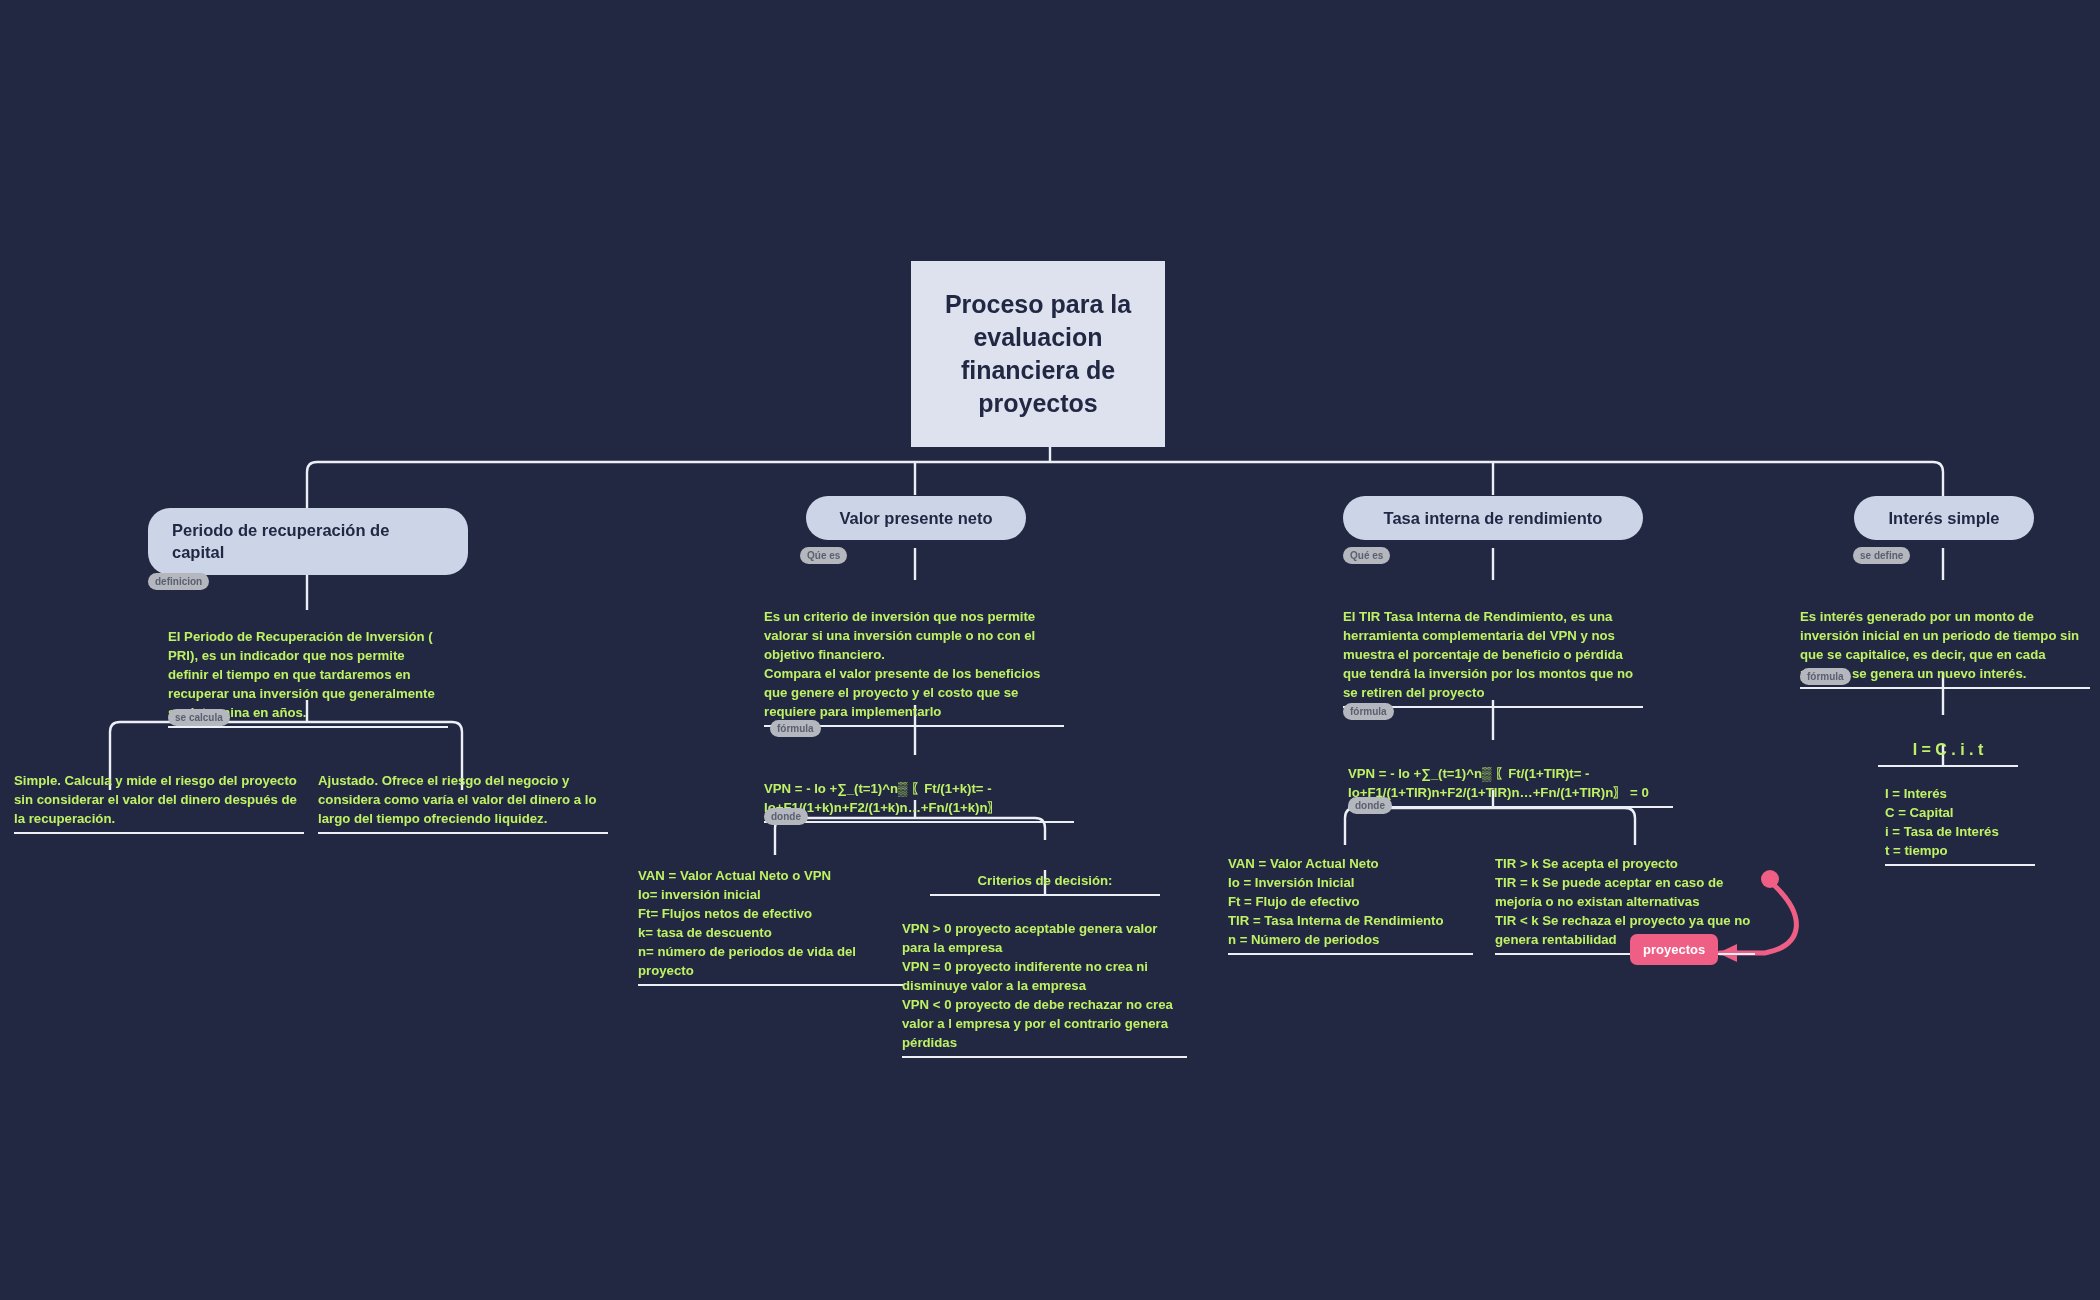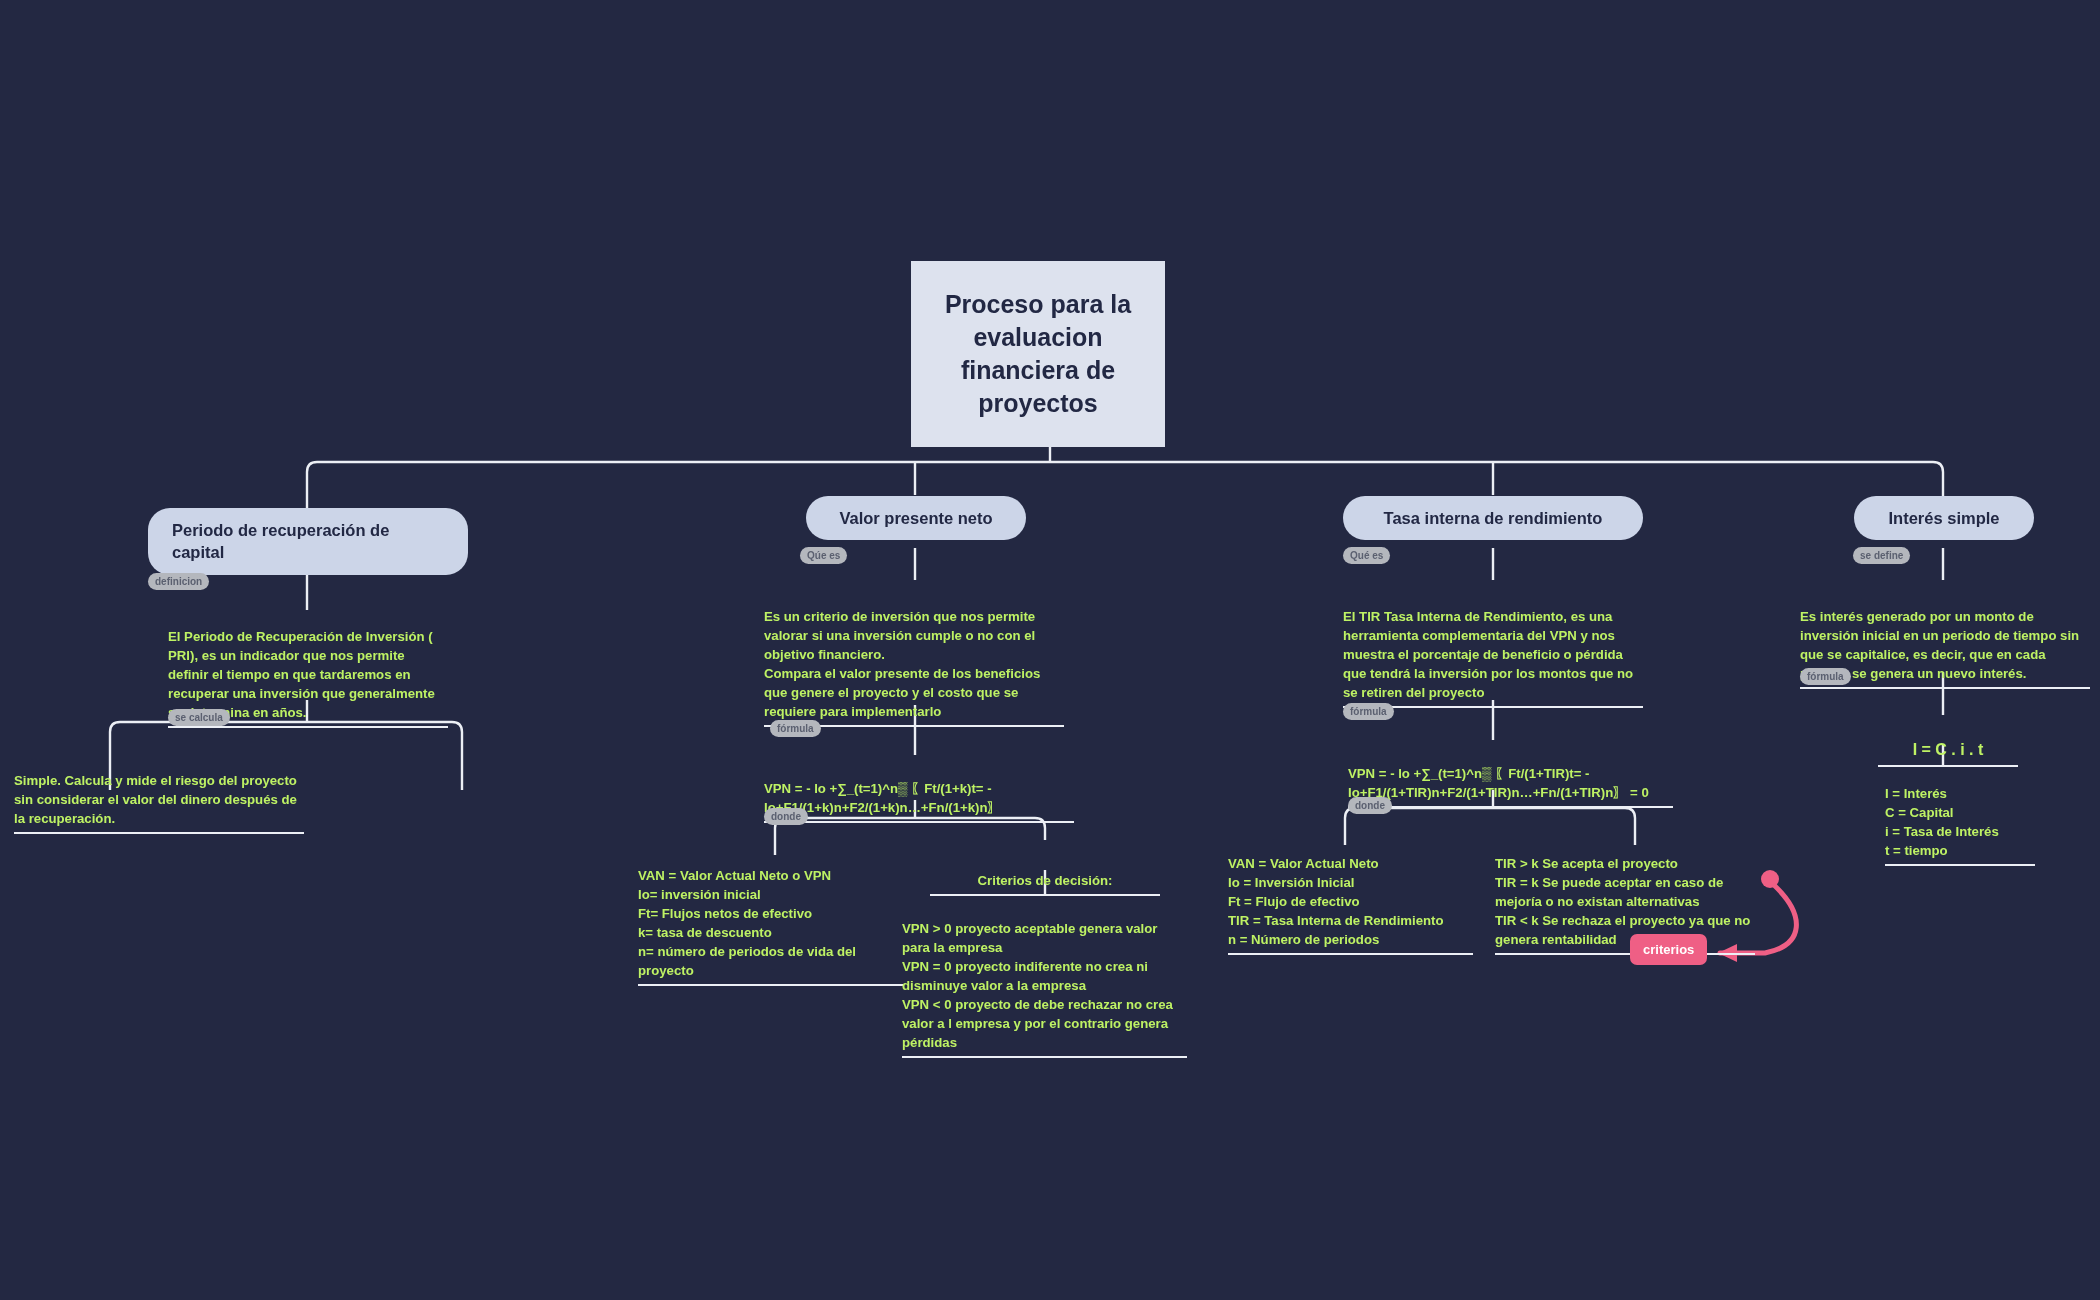--- a/index.html
+++ b/index.html
@@ -138,20 +138,23 @@
   </div>
   <div class="text-node" style="left:168px;top:608px;width:280px;">
     <span>El Periodo de Recuperación de Inversión ( PRI), es un indicador que nos permite definir el tiempo en que tardaremos en recuperar una inversión que generalmente se determina en años.</span>
   </div>
   <div class="badge" style="left:168px;top:709px;">
     <span>se calcula</span>
   </div>
   <div class="text-node" style="left:14px;top:752px;width:290px;">
     <span>Simple. Calcula y mide el riesgo del proyecto sin considerar el valor del dinero después de la recuperación.</span>
   </div>
+  <div class="text-node" style="left:318px;top:752px;width:290px;">
+    <span>Ajustado. Ofrece el riesgo del negocio y considera como varía el valor del dinero a lo largo del tiempo ofreciendo liquidez.</span>
+  </div>
 
   <div class="branch-node center-text" style="left:806px;top:496px;width:220px;">
     <span>Valor presente neto</span>
   </div>
   <div class="badge" style="left:800px;top:547px;">
     <span>Qúe es</span>
   </div>
   <div class="text-node" style="left:764px;top:588px;width:300px;">
     <span>Es un criterio de inversión que nos permite valorar si una inversión cumple o no con el objetivo financiero.
 Compara el valor presente de los beneficios que genere el proyecto y el costo que se requiere para implementarlo</span>
@@ -228,16 +231,16 @@
     <span>I = C . i . t</span>
   </div>
   <div class="text-node" style="left:1885px;top:765px;width:150px;">
     <span>I = Interés
 C = Capital
 i = Tasa de Interés
 t = tiempo</span>
   </div>
 
   <div class="pink-label" style="left:1630px;top:934px;">
-    <span>criterios</span>
+    <span>proyectos</span>
   </div>
 
 </div>
 
 </body></html>

